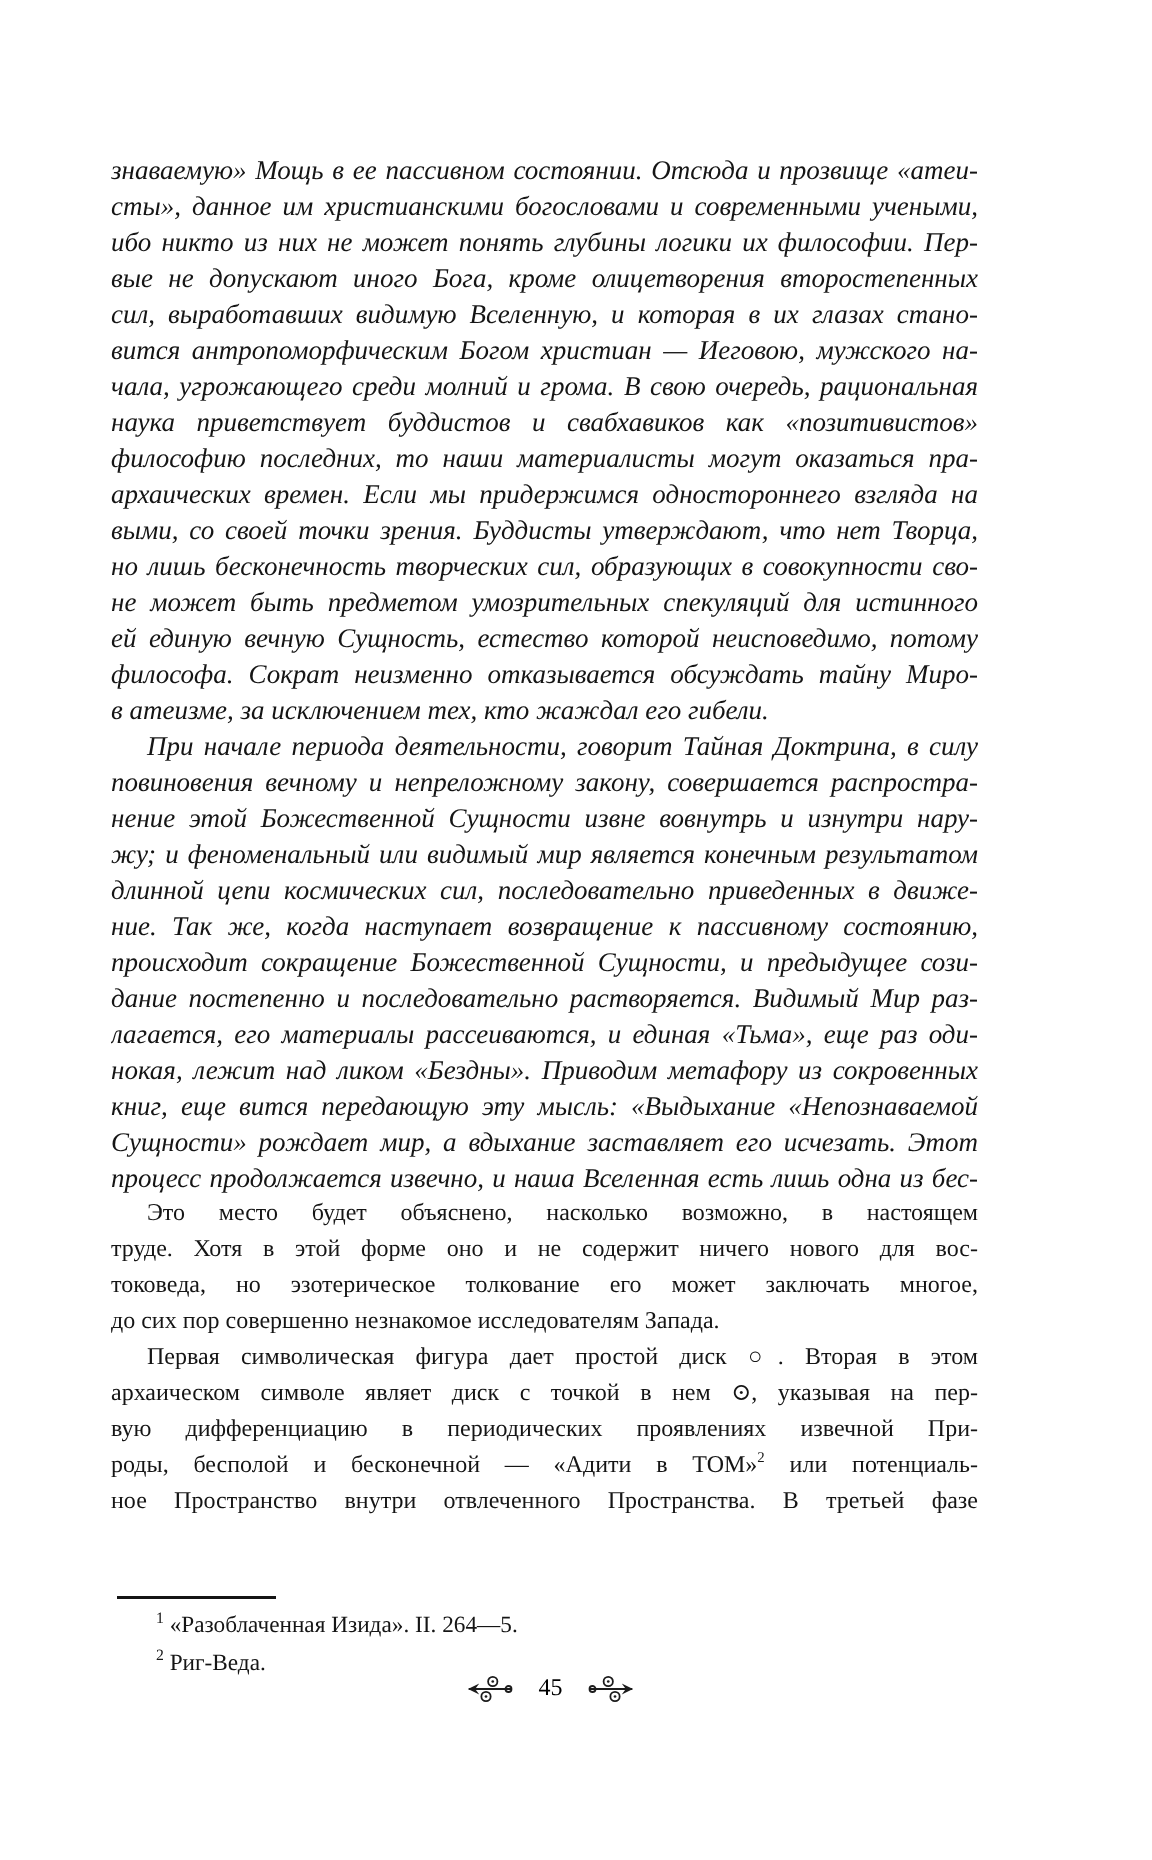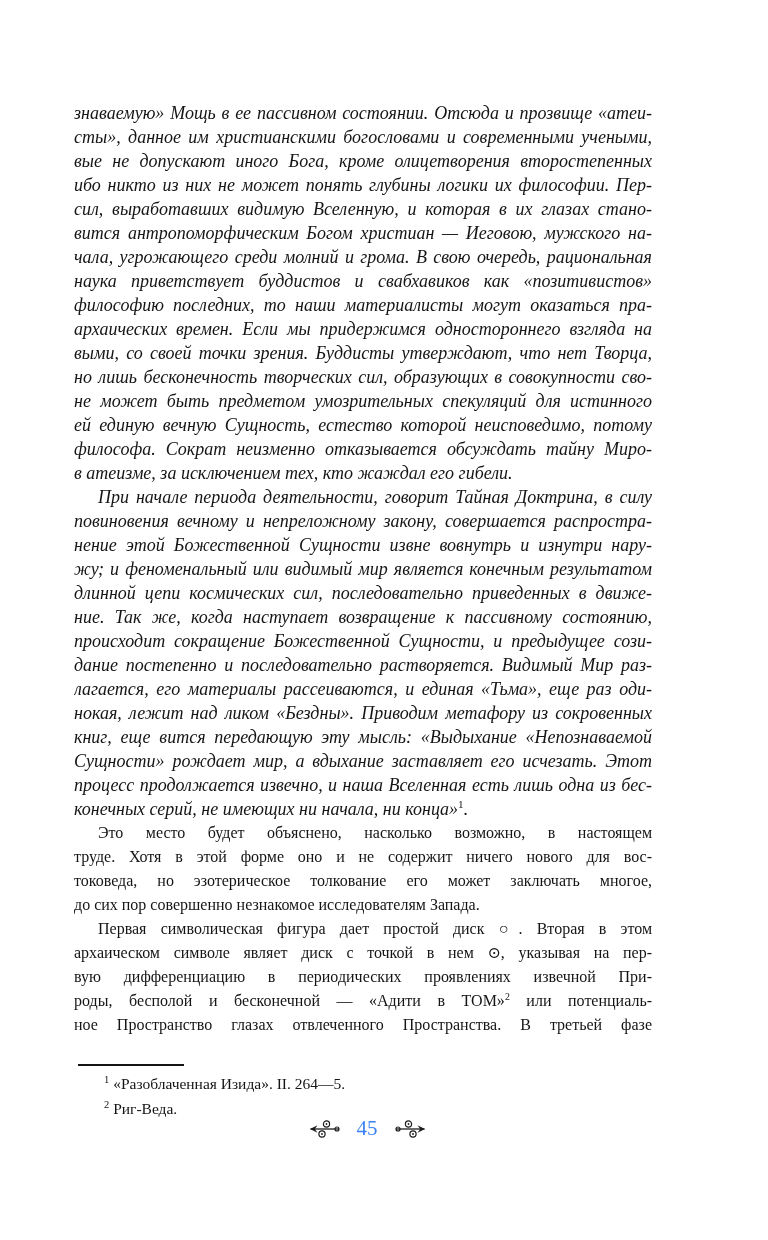--- a/index.html
+++ b/index.html
@@ -21,35 +21,35 @@
   .para.justify-last .line.lastline{text-align-last:justify;}
   .fnref{font-size:0.62em;line-height:0;vertical-align:super;font-style:normal;}
   .footnote-rule{position:absolute;left:78px;top:1064px;width:106px;height:2px;background:#141414;}
   .footnotes{position:absolute;left:80px;top:1071px;width:578px;}
   .footnote{font-size:15.5px;line-height:25px;padding-left:24px;}
   .footnote .fnref{font-size:10.5px;}
   .footer{
     position:absolute;left:78px;top:1116px;width:578px;
     display:flex;align-items:center;justify-content:center;gap:16px;
   }
-  .page-number{font-size:21px;color:#3b82f6;}
+  .page-number{font-size:16px;color:#000000;}
   .ornament{display:inline-flex;align-items:center;}
   .ornament.right svg{transform:scaleX(-1);}
 </style>
 </head>
 <body>
 
 <div class="page">
 
   <div class="text-block">
       <div class="para italic">
         <div class="line">знаваемую» Мощь в ее пассивном состоянии. Отсюда и прозвище «атеи-</div>
         <div class="line">сты», данное им христианскими богословами и современными учеными,</div>
+        <div class="line">ибо никто из них не может понять глубины логики их философии. Пер-</div>
         <div class="line">вые не допускают иного Бога, кроме олицетворения второстепенных</div>
-        <div class="line">ибо никто из них не может понять глубины логики их философии. Пер-</div>
         <div class="line">сил, выработавших видимую Вселенную, и которая в их глазах стано-</div>
         <div class="line">вится антропоморфическим Богом христиан — Иеговою, мужского на-</div>
         <div class="line">чала, угрожающего среди молний и грома. В свою очередь, рациональная</div>
         <div class="line">наука приветствует буддистов и свабхавиков как «позитивистов»</div>
         <div class="line">философию последних, то наши материалисты могут оказаться пра-</div>
         <div class="line">архаических времен. Если мы придержимся одностороннего взгляда на</div>
         <div class="line">выми, со своей точки зрения. Буддисты утверждают, что нет Творца,</div>
         <div class="line">но лишь бесконечность творческих сил, образующих в совокупности сво-</div>
         <div class="line">не может быть предметом умозрительных спекуляций для истинного</div>
         <div class="line">ей единую вечную Сущность, естество которой неисповедимо, потому</div>
@@ -63,34 +63,33 @@
         <div class="line">жу; и феноменальный или видимый мир является конечным результатом</div>
         <div class="line">длинной цепи космических сил, последовательно приведенных в движе-</div>
         <div class="line">ние. Так же, когда наступает возвращение к пассивному состоянию,</div>
         <div class="line">происходит сокращение Божественной Сущности, и предыдущее сози-</div>
         <div class="line">дание постепенно и последовательно растворяется. Видимый Мир раз-</div>
         <div class="line">лагается, его материалы рассеиваются, и единая «Тьма», еще раз оди-</div>
         <div class="line">нокая, лежит над ликом «Бездны». Приводим метафору из сокровенных</div>
         <div class="line">книг, еще вится передающую эту мысль: «Выдыхание «Непознаваемой</div>
         <div class="line">Сущности» рождает мир, а вдыхание заставляет его исчезать. Этот</div>
         <div class="line">процесс продолжается извечно, и наша Вселенная есть лишь одна из бес-</div>
-        <div class="line lastline"><span>конечных серий, не имеющих ни начала, ни конца»</span><sup class="fnref">1</sup><span>.</span></div>
       </div>
       <div class="para regular">
         <div class="line indent">Это место будет объяснено, насколько возможно, в настоящем</div>
         <div class="line">труде. Хотя в этой форме оно и не содержит ничего нового для вос-</div>
         <div class="line">токоведа, но эзотерическое толкование его может заключать многое,</div>
         <div class="line lastline">до сих пор совершенно незнакомое исследователям Запада.</div>
       </div>
       <div class="para regular justify-last">
         <div class="line indent">Первая символическая фигура дает простой диск ○. Вторая в этом</div>
         <div class="line">архаическом символе являет диск с точкой в нем ⊙, указывая на пер-</div>
         <div class="line">вую дифференциацию в периодических проявлениях извечной При-</div>
         <div class="line"><span>роды, бесполой и бесконечной — «Адити в ТОМ»</span><sup class="fnref">2</sup><span> или потенциаль-</span></div>
-        <div class="line lastline">ное Пространство глазах отвлеченного Пространства. В третьей фазе</div>
+        <div class="line lastline">ное Пространство внутри отвлеченного Пространства. В третьей фазе</div>
       </div>
     </div>
 
   <div class="footnote-rule"></div>
 
   <div class="footnotes">
       <div class="footnote"><sup class="fnref">1</sup><span> «Разоблаченная Изида». II. 264—5.</span></div>
       <div class="footnote"><sup class="fnref">2</sup><span> Риг-Веда.</span></div>
     </div>
 

